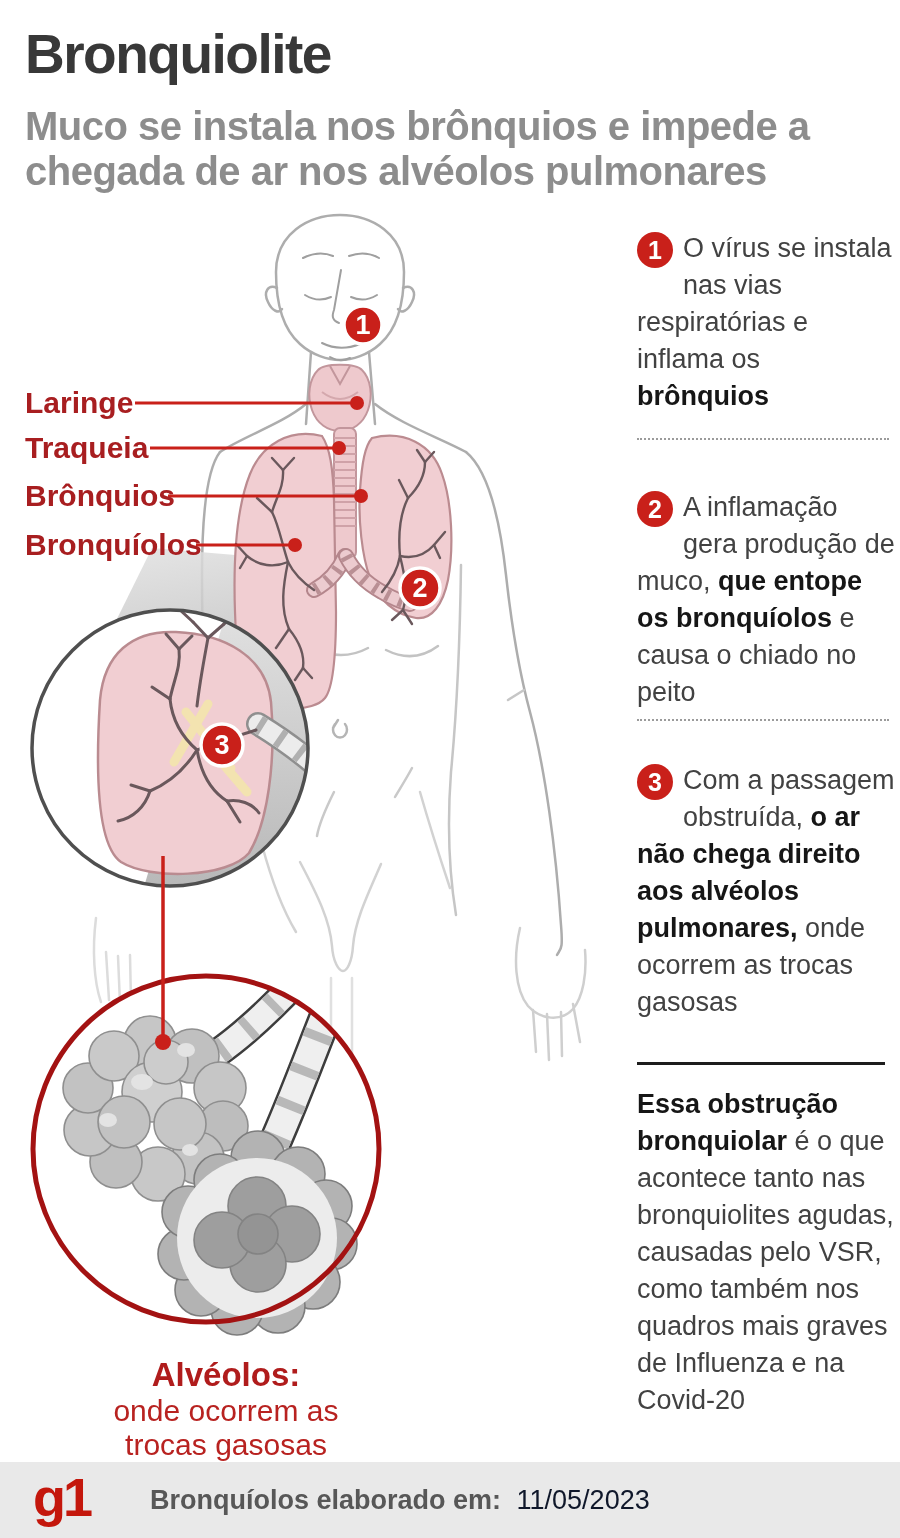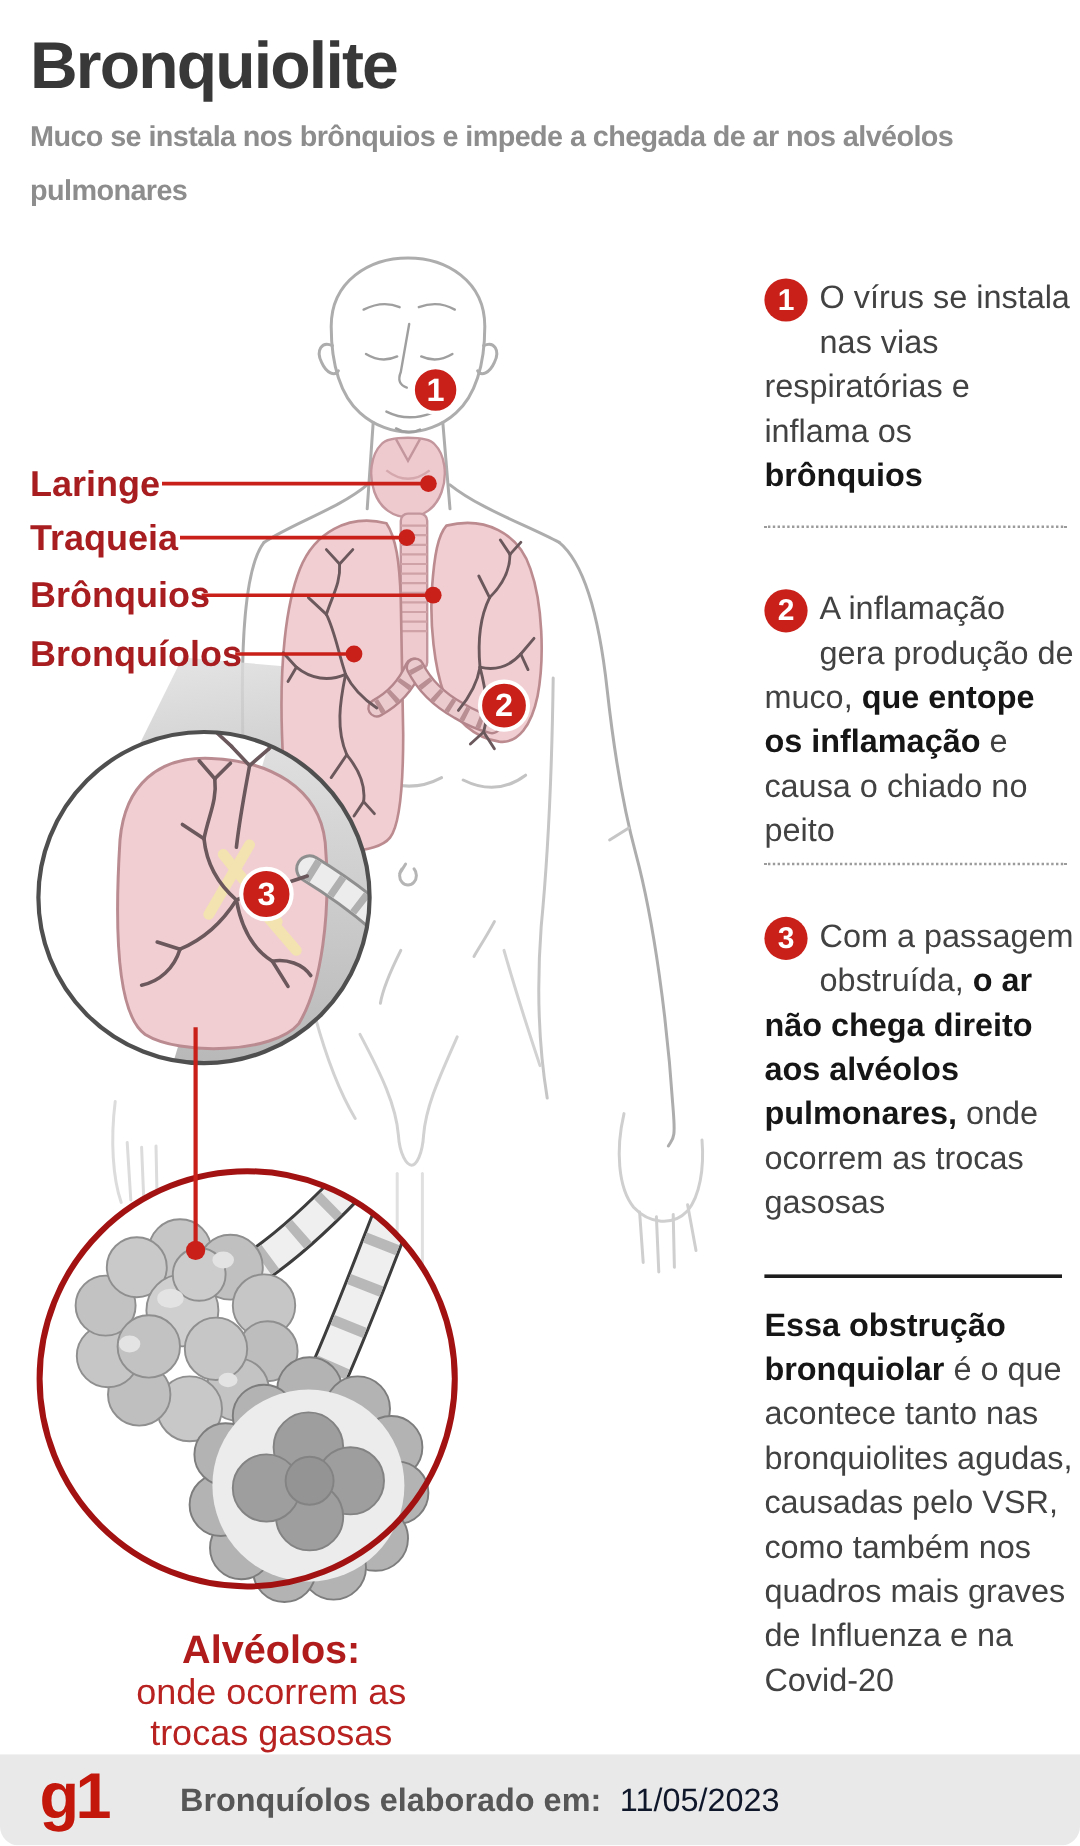--- a/index.html
+++ b/index.html
@@ -2,25 +2,25 @@
 <html style="--accent-red: #c9201a; --label-red: #a81e20; --ring-red: #a31212; --lung-pink: #f1ced2; --subtitle-gray: #8d8d8d; --title-gray: #383838; --text-gray: #424242; --footer-bg: #e9e9e9; --logo-red: #c4170c; --mucus-yellow: #f3e4ae;"><head>
 <meta charset="utf-8">
 <style>
   :root{
     --accent-red:#c9201a; --label-red:#a81e20; --ring-red:#a31212;
     --lung-pink:#f1ced2; --subtitle-gray:#8d8d8d; --title-gray:#383838;
     --text-gray:#424242; --footer-bg:#e9e9e9; --logo-red:#c4170c;
   }
   *{margin:0;padding:0;box-sizing:border-box;}
   body{font-family:"Liberation Sans",sans-serif;background:#fff;}
-  #page{position:relative;width:900px;height:1538px;background:#fff;overflow:hidden;border-radius:16px;}
+  #page{position:relative;width:900px;height:1538px;background:#fff;overflow:hidden;}
 
   .title{position:absolute;left:25px;top:22px;font-size:55px;font-weight:bold;
          color:var(--title-gray);letter-spacing:-1.5px;}
-  .subtitle{position:absolute;left:25px;top:92px;width:815px;font-size:24px;font-weight:bold;
+  .subtitle{position:absolute;left:25px;top:104px;width:815px;font-size:40px;font-weight:bold;
          color:var(--subtitle-gray);line-height:45px;letter-spacing:-0.5px;}
 
   svg.illo{position:absolute;left:0;top:190px;width:620px;height:1272px;}
   .anat-label{font-size:30px;font-weight:bold;fill:var(--label-red);}
   .mkc{fill:var(--accent-red);stroke:#ffffff;stroke-width:3.5px;}
   .mkt{fill:#ffffff;font-size:27px;font-weight:bold;text-anchor:middle;}
 
   .col{position:absolute;left:637px;width:260px;font-size:27px;line-height:37px;color:var(--text-gray);}
   .col .b{font-weight:bold;color:#161616;}
   .badge{float:left;width:36px;height:36px;margin:2px 10px 0 0;border-radius:50%;
@@ -299,21 +299,21 @@
       <circle cx="163" cy="1042" r="8" fill="var(--accent-red)"></circle>
     </g>
   </svg>
 
   <div class="col" style="top:230px">
     <span class="badge">1</span><span><span>O vírus se instala nas vias respiratórias e inflama os </span><span class="b">brônquios</span></span>
   </div>
   <div class="divider-dotted" style="top:438px"></div>
 
   <div class="col" style="top:489px">
-    <span class="badge">2</span><span><span>A inflamação gera produção de muco, </span><span class="b">que entope os inflamação</span><span> e causa o chiado no peito</span></span>
+    <span class="badge">2</span><span><span>A inflamação gera produção de muco, </span><span class="b">que entope os bronquíolos</span><span> e causa o chiado no peito</span></span>
   </div>
   <div class="divider-dotted" style="top:719px"></div>
 
   <div class="col" style="top:762px">
     <span class="badge">3</span><span><span>Com a passagem obstruída, </span><span class="b">o ar não chega direito aos alvéolos pulmonares,</span><span> onde ocorrem as trocas gasosas</span></span>
   </div>
   <div class="divider-solid" style="top:1062px"></div>
 
   <div class="col" style="top:1086px">
     <span><span class="b">Essa obstrução bronquiolar</span><span> é o que acontece tanto nas bronquiolites agudas, causadas pelo VSR, como também nos quadros mais graves de Influenza e na Covid-20</span></span>

